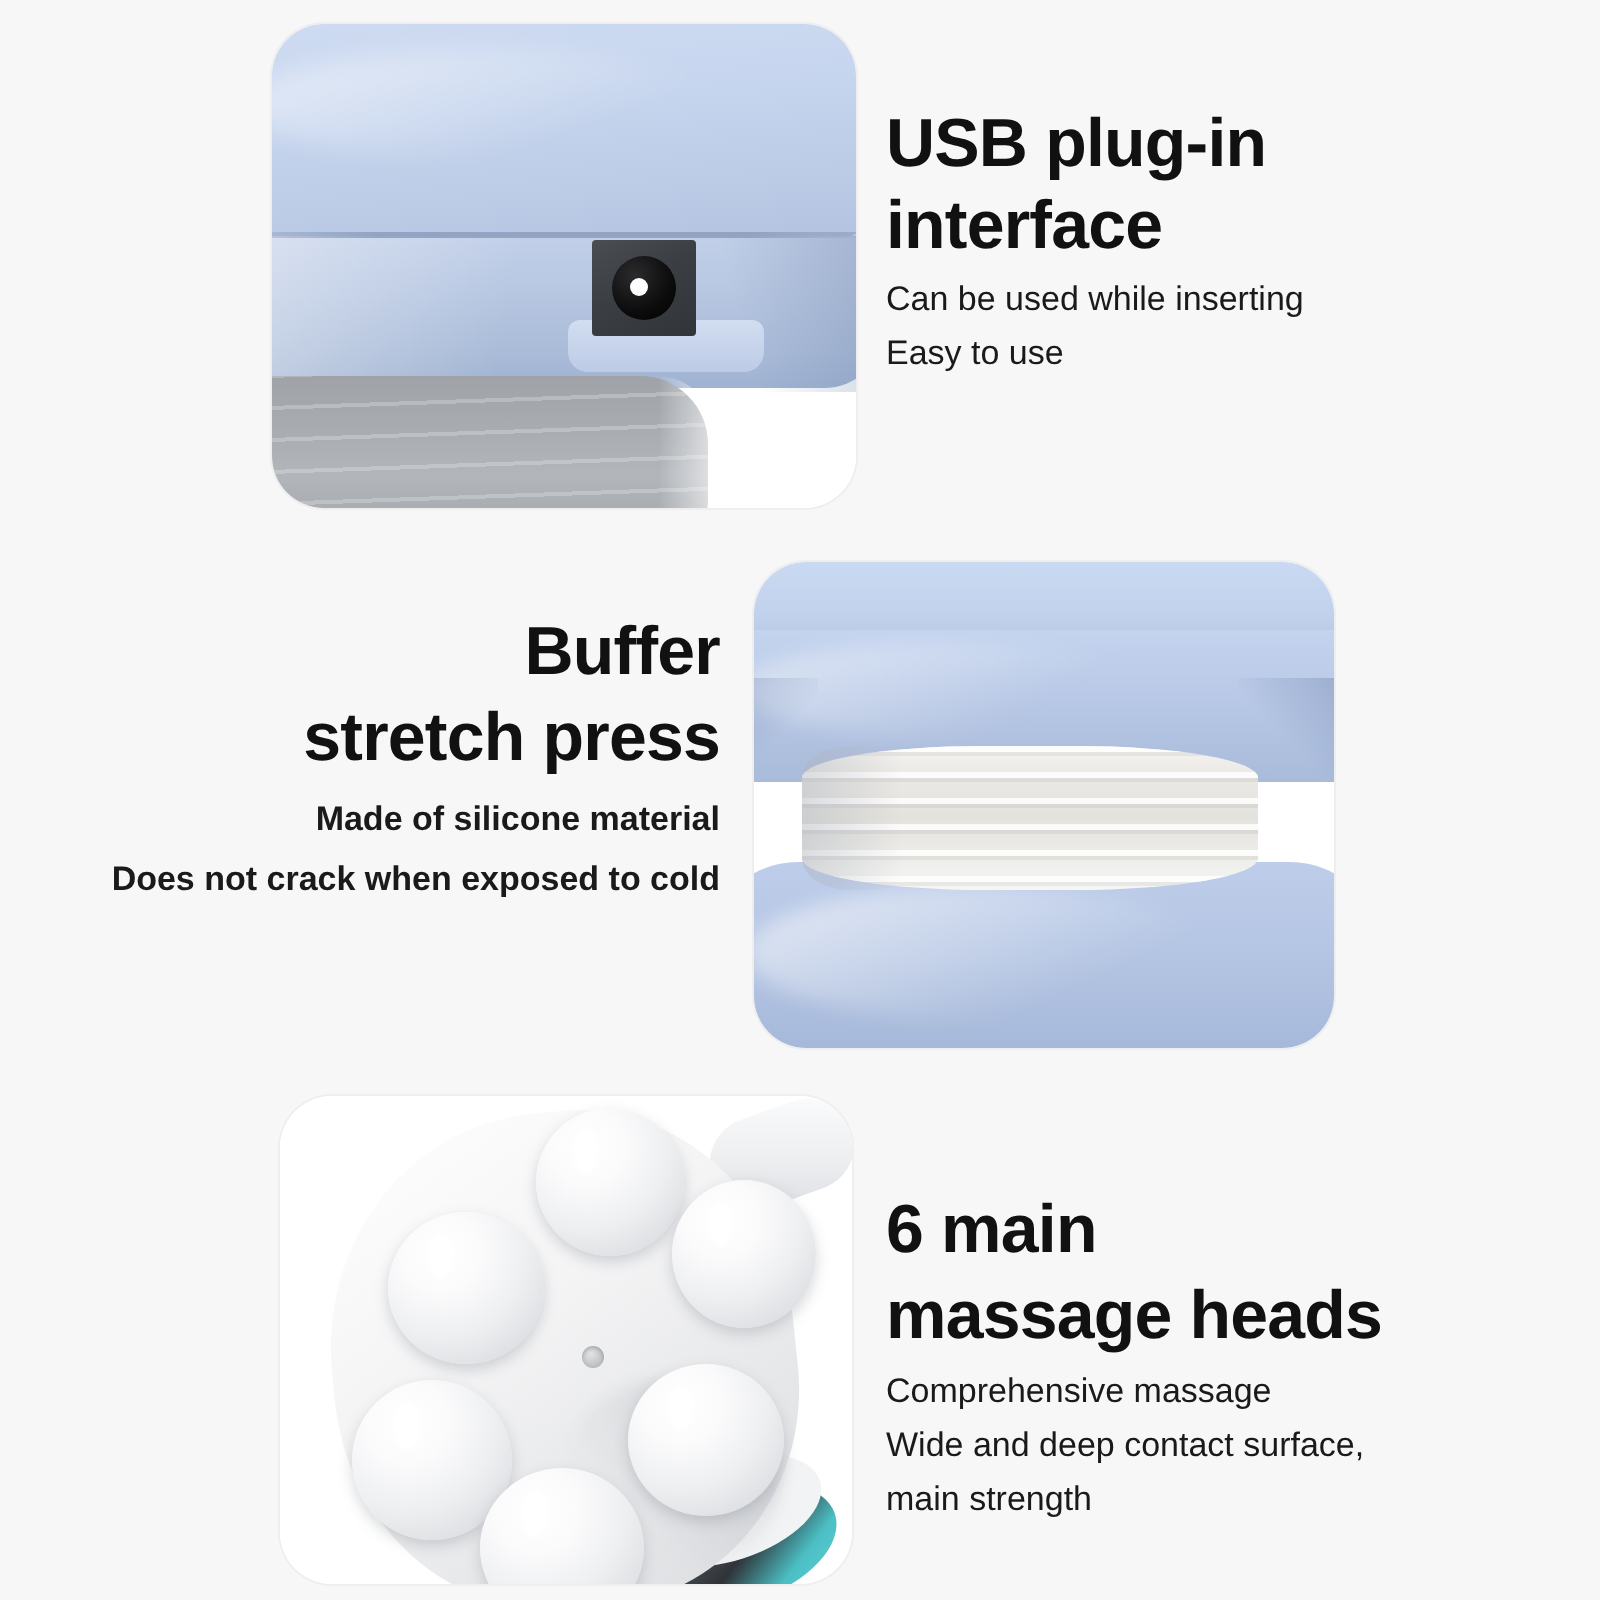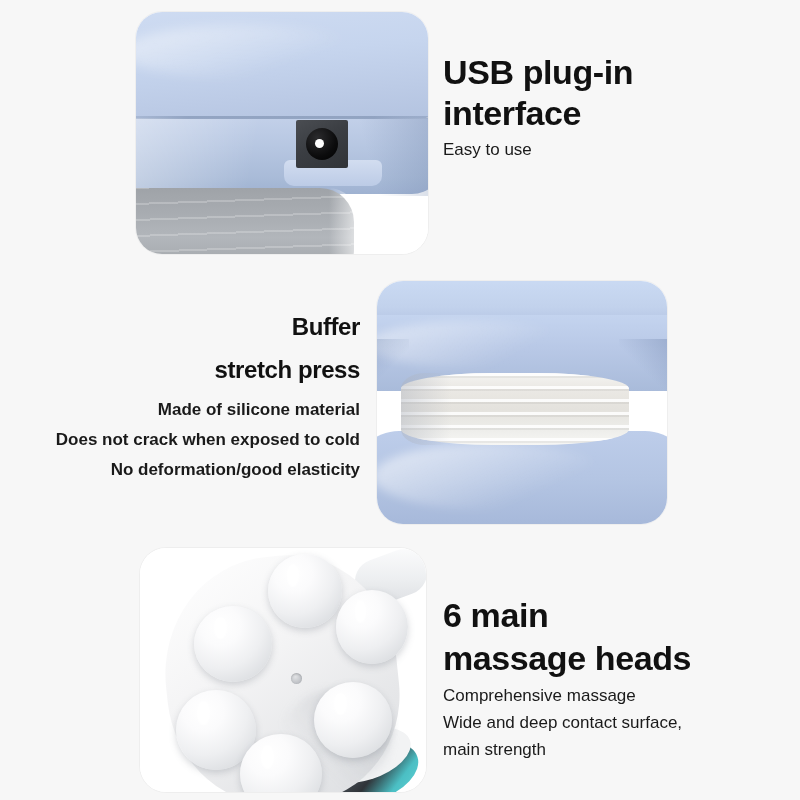--- a/index.html
+++ b/index.html
@@ -310,21 +310,21 @@
     filter: blur(5px);
   }
 
   #row2-text {
     left: 20px;
     top: 305px;
     width: 340px;
     text-align: right;
   }
   #row2-text .headline {
-    font-size: 24px;
+    font-size: 34px;
     line-height: 43px;
   }
   #row2-text .subline {
     font-size: 17px;
     line-height: 22px;
     margin-top: 8px;
     font-weight: bold;
   }
 
   
@@ -460,33 +460,33 @@
           <div class="ring"></div>
           <div class="pin"></div>
         </div>
         <div class="usb-silicone"></div>
       </div>
     </div>
 
     <div class="text-block" id="row1-text">
       <div class="headline">USB plug-in</div>
       <div class="headline">interface</div>
+      <div class="subline">Can be used while inserting</div>
       <div class="subline">Easy to use</div>
     </div>
 
   </div>
 
   <div class="feature">
 
     <div class="text-block" id="row2-text">
       <div class="headline">Buffer</div>
       <div class="headline">stretch press</div>
       <div class="subline">Made of silicone material</div>
       <div class="subline">Does not crack when exposed to cold</div>
-      <div class="subline">No deformation/good elasticity</div>
     </div>
 
     <div class="photo-card" id="row2-card">
       <div class="buffer-scene">
         <div class="buf-top-cap"></div>
         <div class="buf-top-body"></div>
         <div class="buf-wedge-l"></div>
         <div class="buf-wedge-r"></div>
         <div class="buf-bottom"></div>
         <div class="buf-bellows"></div>

